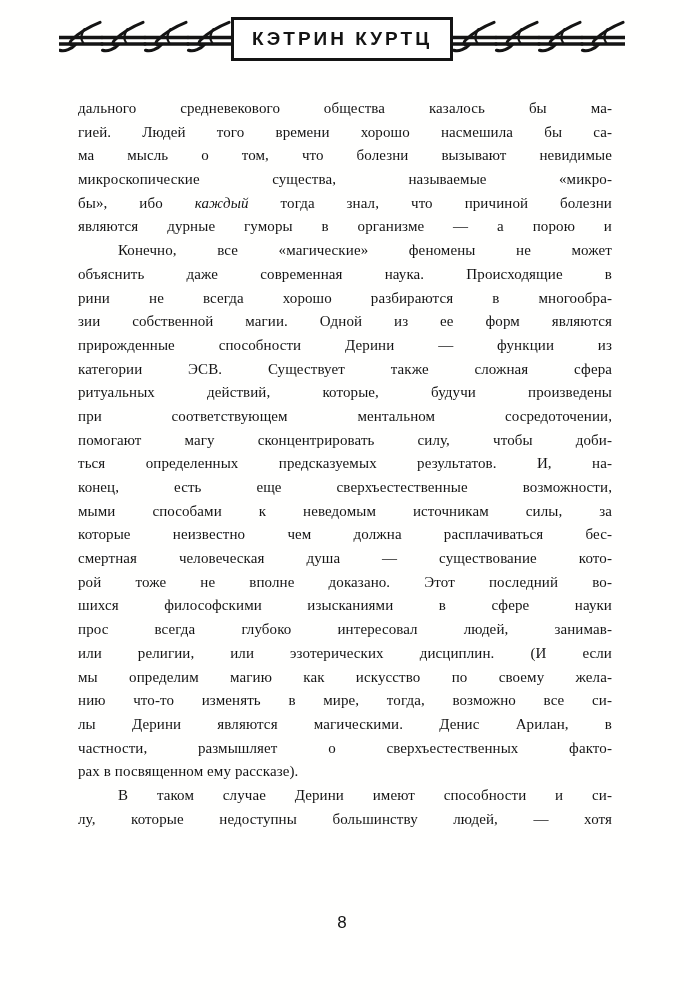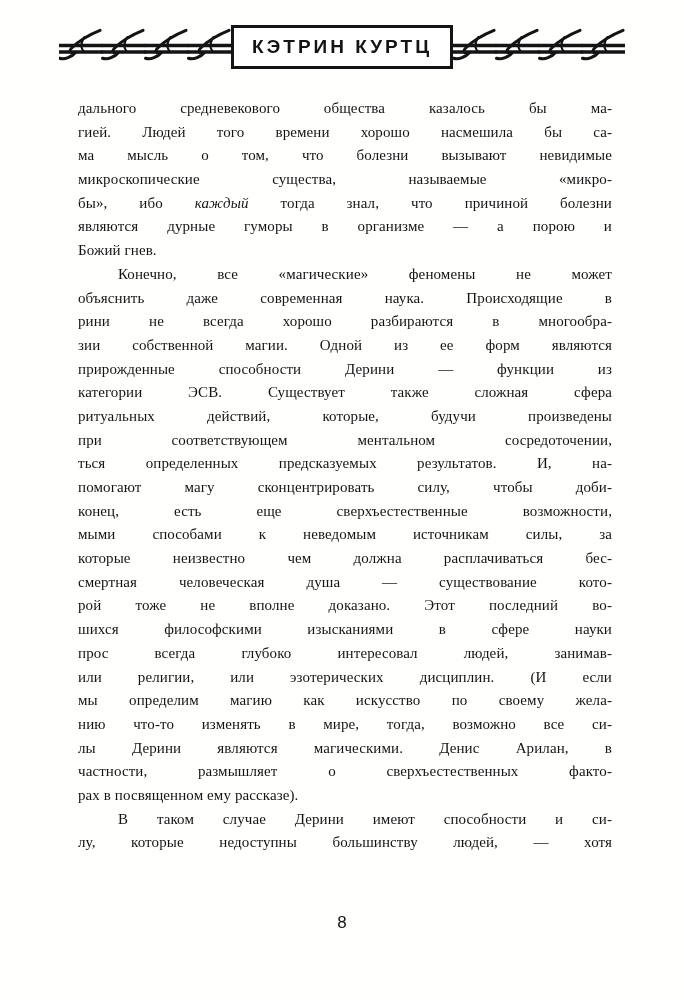--- a/index.html
+++ b/index.html
@@ -7,21 +7,21 @@
     position: relative;
     width: 684px;
     height: 1000px;
     background: #fffffe;
     font-family: "Liberation Serif", serif;
     color: #141414;
     overflow: hidden;
   }
   .header {
     position: absolute;
-    top: 24px;
+    top: 16px;
     left: 0;
     right: 0;
     display: flex;
     justify-content: center;
     align-items: center;
   }
   .rope { display: block; flex: 0 0 auto; }
   .author-box {
     flex: 0 0 auto;
     border: 3px solid #141414;
@@ -104,31 +104,30 @@
     </svg>
   </div>
 
   <div class="body-text">
       <div class="line"><span>дального средневекового общества казалось бы ма-</span></div>
       <div class="line"><span>гией. Людей того времени хорошо насмешила бы са-</span></div>
       <div class="line"><span>ма мысль о том, что болезни вызывают невидимые</span></div>
       <div class="line"><span>микроскопические существа, называемые «микро-</span></div>
       <div class="line"><span>бы», ибо </span><span class="italic">каждый</span><span> тогда знал, что причиной болезни</span></div>
       <div class="line"><span>являются дурные гуморы в организме — а порою и</span></div>
-      <div class="line no-just"><span>Божий гнев.</span></div>
       <div class="line indent"><span>Конечно, все «магические» феномены не может</span></div>
       <div class="line"><span>объяснить даже современная наука. Происходящие в</span></div>
       <div class="line"><span>рини не всегда хорошо разбираются в многообра-</span></div>
       <div class="line"><span>зии собственной магии. Одной из ее форм являются</span></div>
       <div class="line"><span>прирожденные способности Дерини — функции из</span></div>
       <div class="line"><span>категории ЭСВ. Существует также сложная сфера</span></div>
       <div class="line"><span>ритуальных действий, которые, будучи произведены</span></div>
       <div class="line"><span>при соответствующем ментальном сосредоточении,</span></div>
+      <div class="line"><span>помогают магу сконцентрировать силу, чтобы доби-</span></div>
       <div class="line"><span>ться определенных предсказуемых результатов. И, на-</span></div>
-      <div class="line"><span>помогают магу сконцентрировать силу, чтобы доби-</span></div>
       <div class="line"><span>конец, есть еще сверхъестественные возможности,</span></div>
       <div class="line"><span>мыми способами к неведомым источникам силы, за</span></div>
       <div class="line"><span>которые неизвестно чем должна расплачиваться бес-</span></div>
       <div class="line"><span>смертная человеческая душа — существование кото-</span></div>
       <div class="line"><span>рой тоже не вполне доказано. Этот последний во-</span></div>
       <div class="line"><span>шихся философскими изысканиями в сфере науки</span></div>
       <div class="line"><span>прос всегда глубоко интересовал людей, занимав-</span></div>
       <div class="line"><span>или религии, или эзотерических дисциплин. (И если</span></div>
       <div class="line"><span>мы определим магию как искусство по своему жела-</span></div>
       <div class="line"><span>нию что-то изменять в мире, тогда, возможно все си-</span></div>

